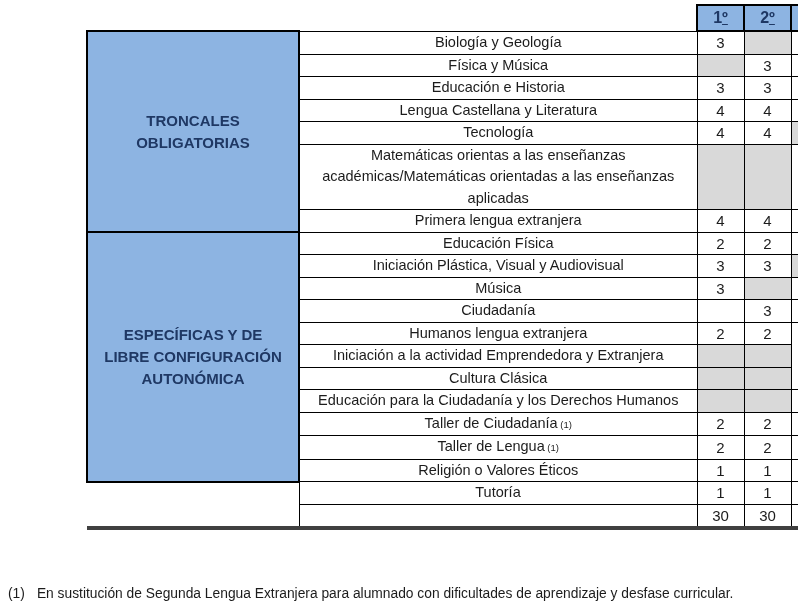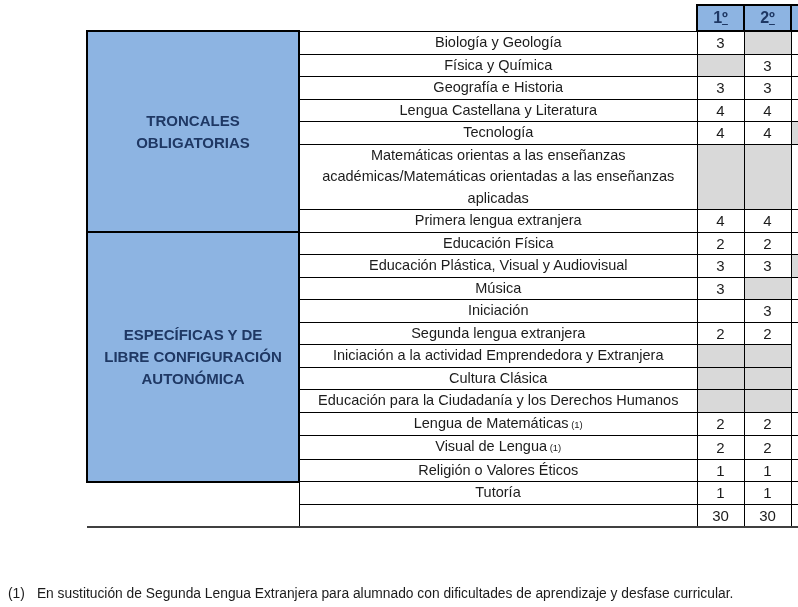--- a/index.html
+++ b/index.html
@@ -24,21 +24,21 @@
     background:var(--blue);border:2px solid #000;color:var(--navy);
     font-weight:bold;font-size:16px;height:24px;
   }
   td.nocell{border:none;background:#fff;}
   td.cat{
     background:var(--blue);border:2px solid #000;color:var(--navy);
     font-weight:bold;font-size:15px;line-height:22px;padding:0 15px;
   }
   td.gray{background:var(--gray);}
   td.val{font-size:15px;}
-  tr.total-row td{border-bottom:2px solid #404040;}
+  tr.total-row td{border-bottom:4px solid #404040;}
   td.last{border-right:2px solid #000;}
   .ord{text-decoration:underline;}
   .fnref{font-size:9.5px;letter-spacing:0;}
   .footnote{
     position:absolute;left:8px;top:586px;width:788px;
     font-size:13.8px;color:#1c1c1c;white-space:nowrap;
   }
   .footnote .marker{margin-right:12px;}
 </style>
 </head>
@@ -63,27 +63,27 @@
     </thead>
     <tbody id="table-body">
         <tr class="r">
           <td class="cat" rowspan="7">TRONCALES OBLIGATORIAS</td>
           <td><span>Biología y Geología</span></td>
           <td class="val">3</td>
           <td class="gray"></td>
           <td class="val last">2</td>
         </tr>
         <tr class="r">
-          <td><span>Física y Química</span></td>
+          <td><span>Física y Música</span></td>
           <td class="gray"></td>
           <td class="val">3</td>
           <td class="val last">2</td>
         </tr>
         <tr class="r">
-          <td><span>Geografía e Historia</span></td>
+          <td><span>Educación e Historia</span></td>
           <td class="val">3</td>
           <td class="val">3</td>
           <td class="val last">3</td>
         </tr>
         <tr class="r">
           <td><span>Lengua Castellana y Literatura</span></td>
           <td class="val">4</td>
           <td class="val">4</td>
           <td class="val last">4</td>
         </tr>
@@ -106,39 +106,39 @@
           <td class="val last">3</td>
         </tr>
         <tr class="r">
           <td class="cat" rowspan="11">ESPECÍFICAS Y DE LIBRE CONFIGURACIÓN AUTONÓMICA</td>
           <td><span>Educación Física</span></td>
           <td class="val">2</td>
           <td class="val">2</td>
           <td class="val last">2</td>
         </tr>
         <tr class="r">
-          <td><span>Educación Plástica, Visual y Audiovisual</span></td>
+          <td><span>Iniciación Plástica, Visual y Audiovisual</span></td>
           <td class="val">3</td>
           <td class="val">3</td>
           <td class="gray last"></td>
         </tr>
         <tr class="r">
           <td><span>Música</span></td>
           <td class="val">3</td>
           <td class="gray"></td>
           <td class="val last">3</td>
         </tr>
         <tr class="r">
-          <td><span>Iniciación</span></td>
+          <td><span>Ciudadanía</span></td>
           <td class="val"></td>
           <td class="val">3</td>
           <td class="val last">3</td>
         </tr>
         <tr class="r">
-          <td><span>Segunda lengua extranjera</span></td>
+          <td><span>Humanos lengua extranjera</span></td>
           <td class="val">2</td>
           <td class="val">2</td>
           <td class="val last" rowspan="3">2</td>
         </tr>
         <tr class="r">
           <td><span>Iniciación a la actividad Emprendedora y Extranjera</span></td>
           <td class="gray"></td>
           <td class="gray"></td>
         </tr>
         <tr class="r">
@@ -146,27 +146,27 @@
           <td class="gray"></td>
           <td class="gray"></td>
         </tr>
         <tr class="r">
           <td><span>Educación para la Ciudadanía y los Derechos Humanos</span></td>
           <td class="gray"></td>
           <td class="gray"></td>
           <td class="val last">1</td>
         </tr>
         <tr class="r">
-          <td><span>Lengua de Matemáticas</span><span class="fnref"> (1)</span></td>
+          <td><span>Taller de Ciudadanía</span><span class="fnref"> (1)</span></td>
           <td class="val">2</td>
           <td class="val">2</td>
           <td class="val last">2</td>
         </tr>
         <tr class="r">
-          <td><span>Visual de Lengua</span><span class="fnref"> (1)</span></td>
+          <td><span>Taller de Lengua</span><span class="fnref"> (1)</span></td>
           <td class="val">2</td>
           <td class="val">2</td>
           <td class="val last">2</td>
         </tr>
         <tr class="r">
           <td><span>Religión o Valores Éticos</span></td>
           <td class="val">1</td>
           <td class="val">1</td>
           <td class="val last">1</td>
         </tr>

